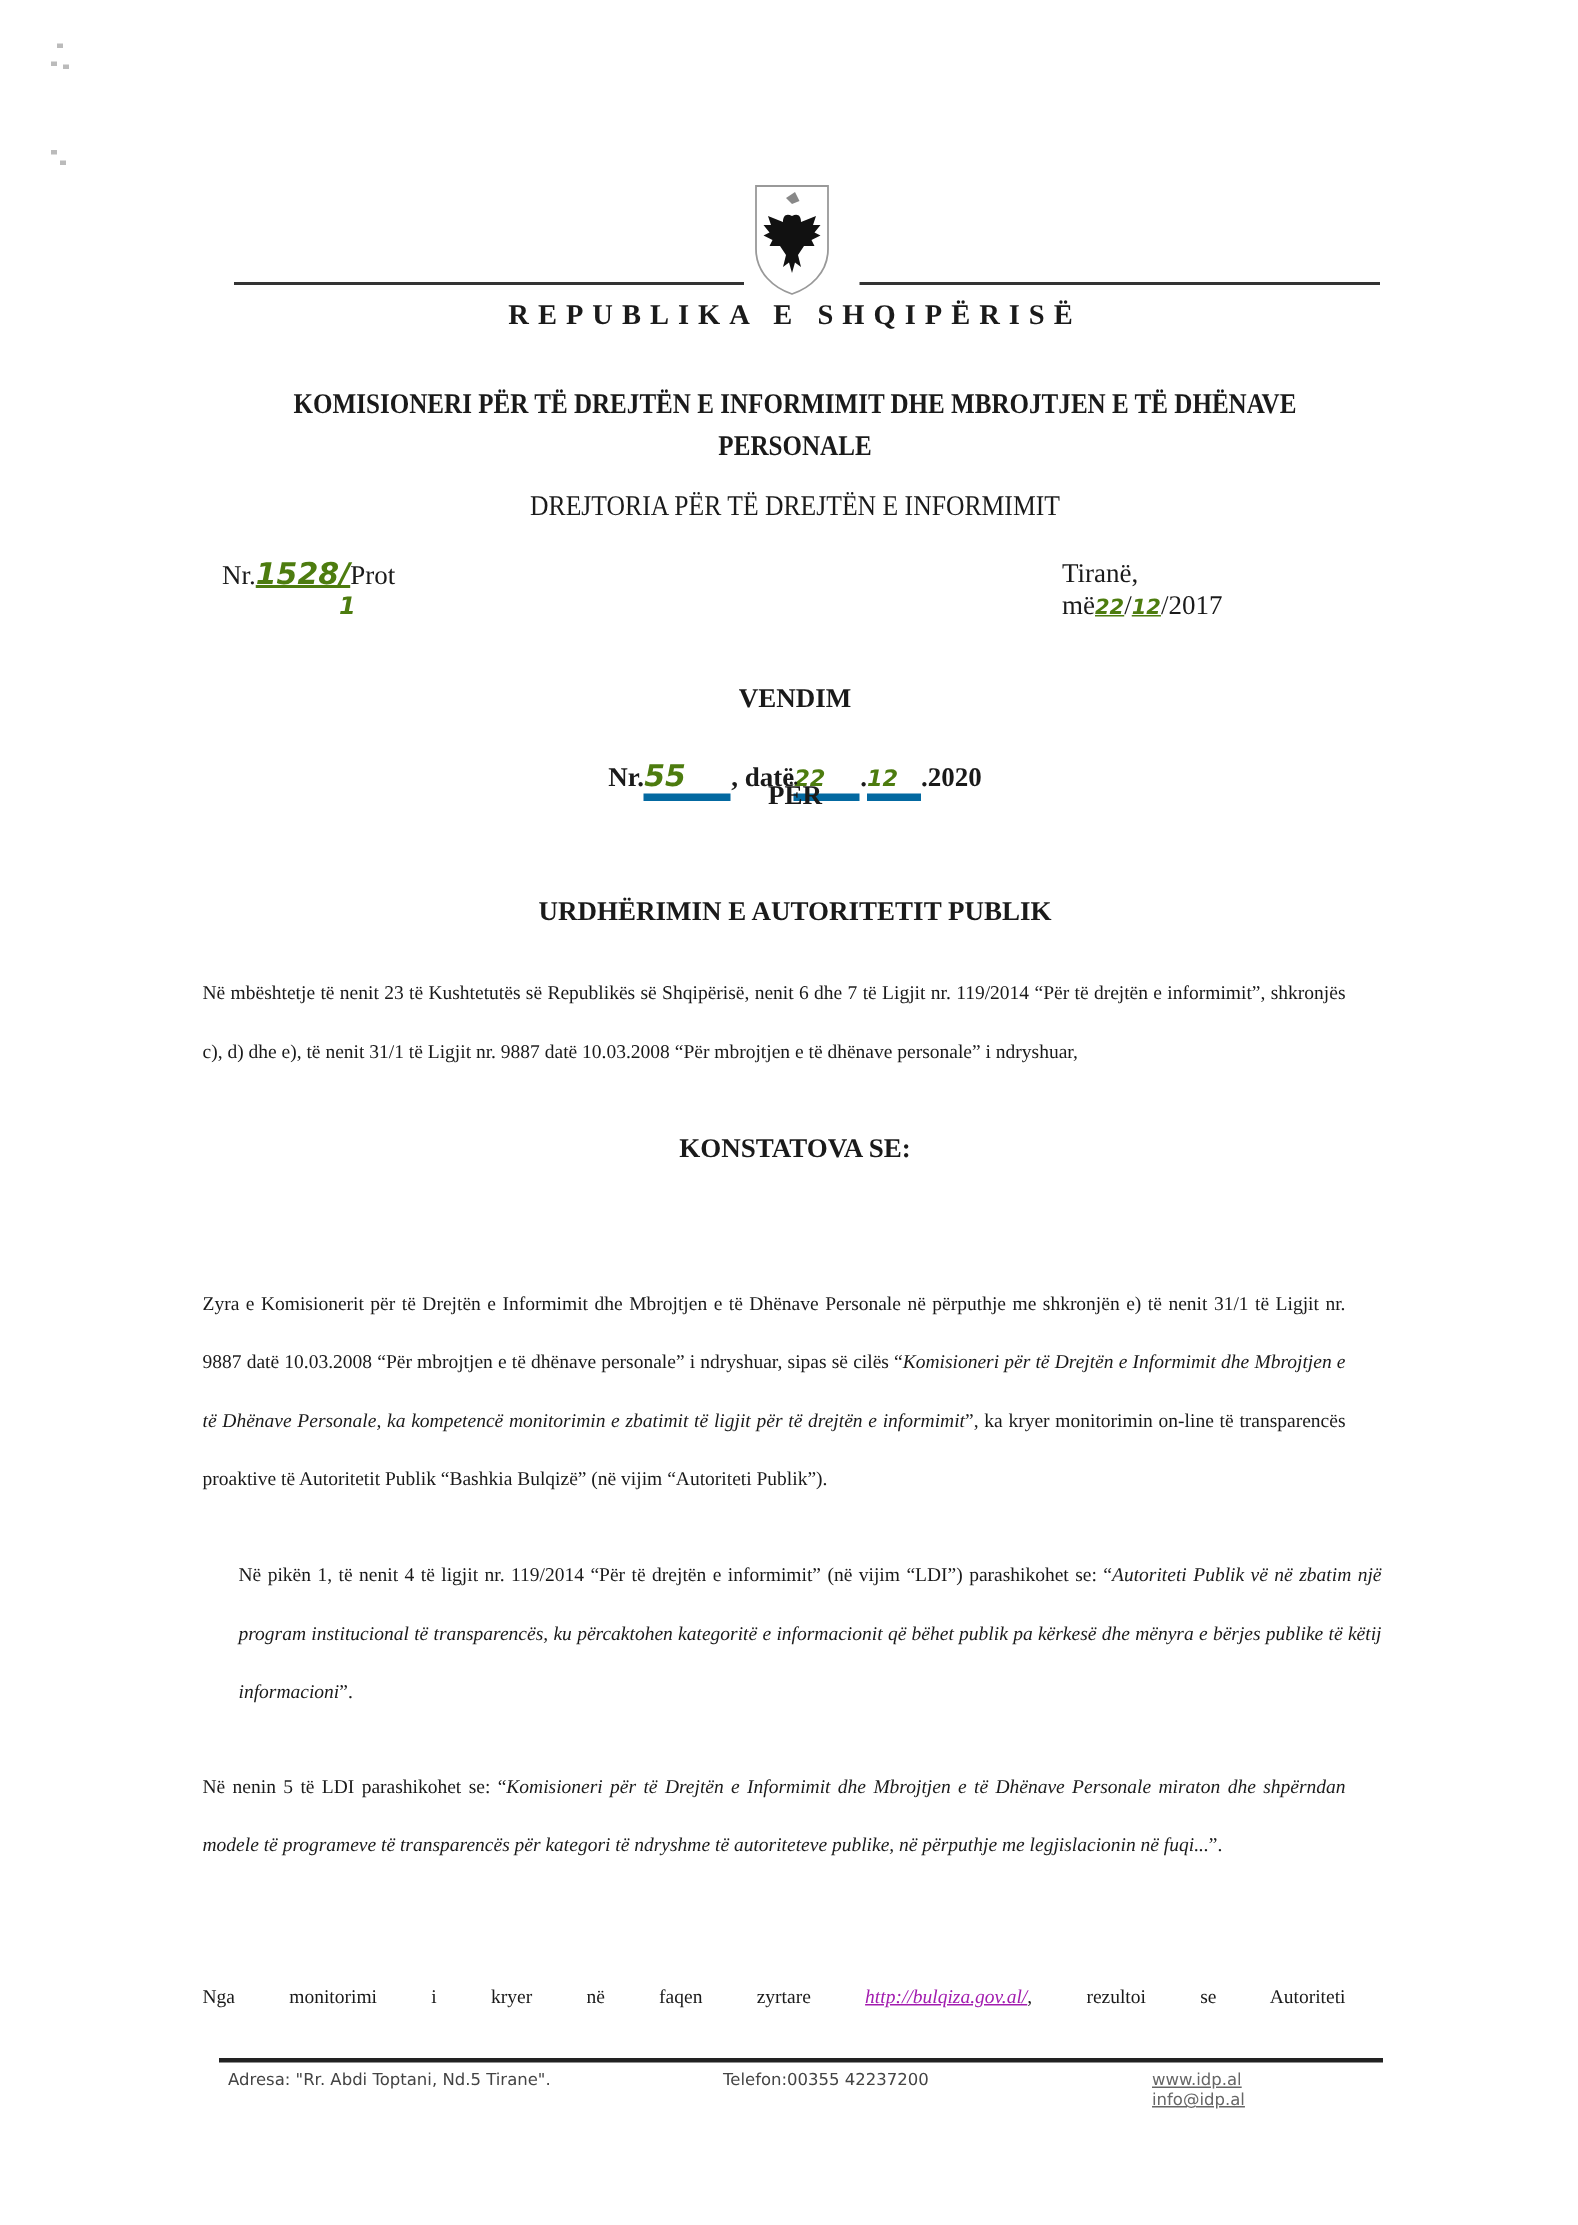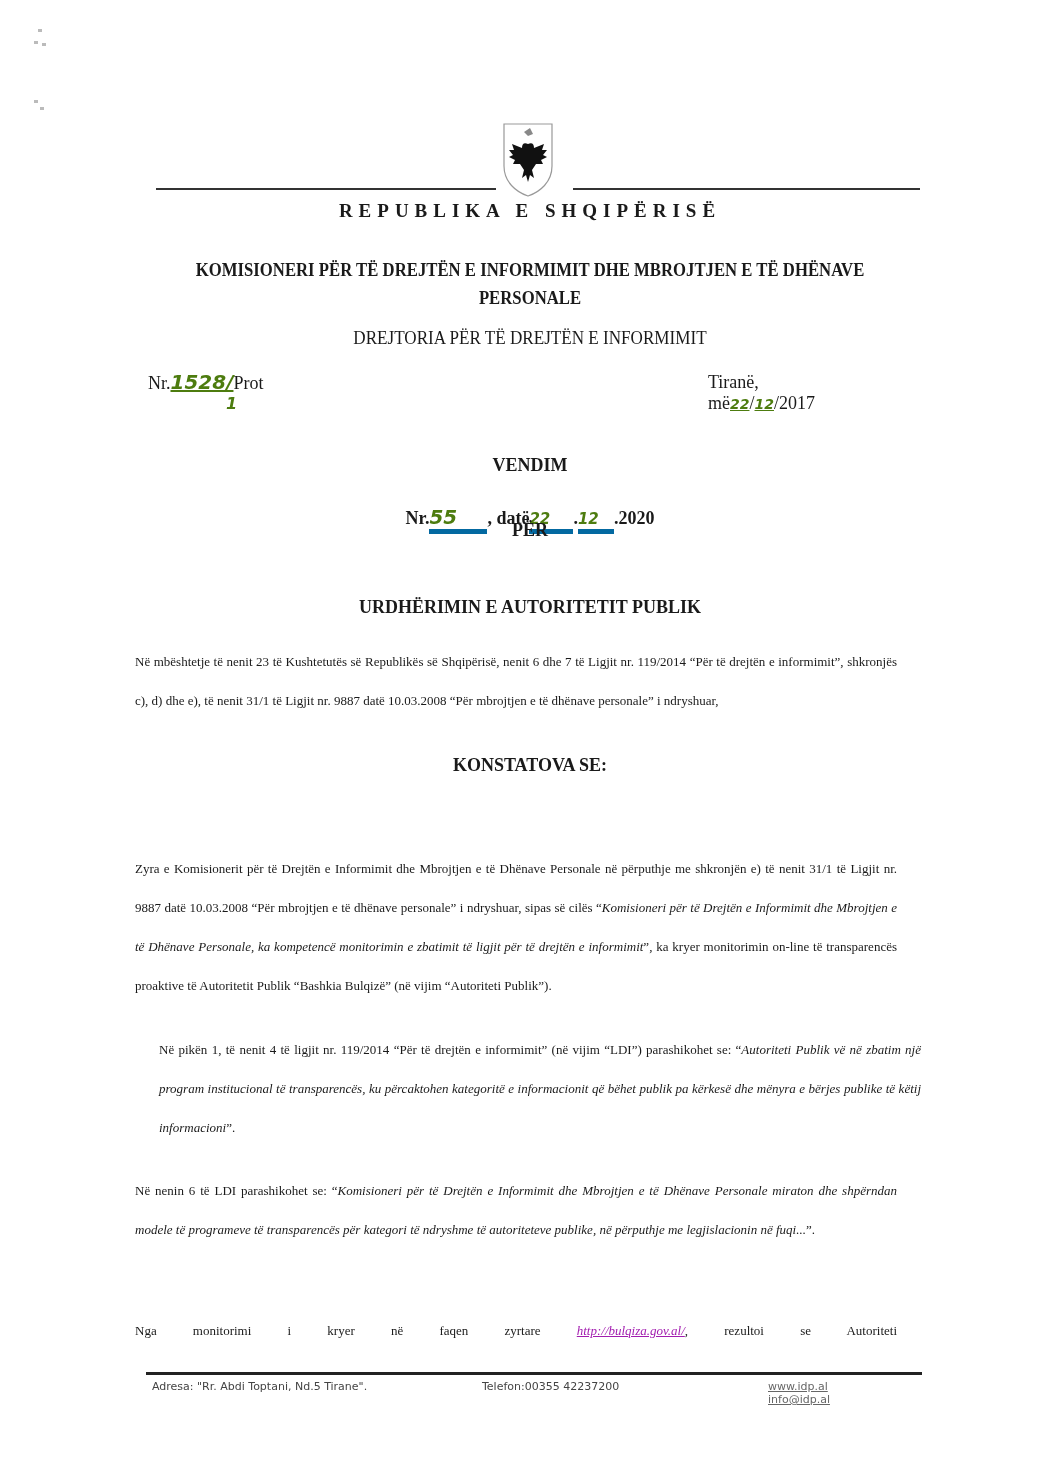--- a/index.html
+++ b/index.html
@@ -95,21 +95,21 @@
   <div class="center subject">URDHËRIMIN E AUTORITETIT PUBLIK</div>
 
   <div class="para p1">Në mbështetje të nenit 23 të Kushtetutës së Republikës së Shqipërisë, nenit 6 dhe 7 të Ligjit nr. 119/2014 “Për të drejtën e informimit”, shkronjës c), d) dhe e), të nenit 31/1 të Ligjit nr. 9887 datë 10.03.2008 “Për mbrojtjen e të dhënave personale” i ndryshuar,</div>
 
   <div class="center konst">KONSTATOVA SE:</div>
 
   <div class="para p2"><span>Zyra e Komisionerit për të Drejtën e Informimit dhe Mbrojtjen e të Dhënave Personale në përputhje me shkronjën e) të nenit 31/1 të Ligjit nr. 9887 datë 10.03.2008 “Për mbrojtjen e të dhënave personale” i ndryshuar, sipas së cilës “</span><i>Komisioneri për të Drejtën e Informimit dhe Mbrojtjen e të Dhënave Personale, ka kompetencë monitorimin e zbatimit të ligjit për të drejtën e informimit</i><span>”, ka kryer monitorimin on-line të transparencës proaktive të Autoritetit Publik “Bashkia Bulqizë” (në vijim “Autoriteti Publik”).</span></div>
 
   <div class="para p3"><span>Në pikën 1, të nenit 4 të ligjit nr. 119/2014 “Për të drejtën e informimit” (në vijim “LDI”) parashikohet se: “</span><i>Autoriteti Publik vë në zbatim një program institucional të transparencës, ku përcaktohen kategoritë e informacionit që bëhet publik pa kërkesë dhe mënyra e bërjes publike të këtij informacioni</i><span>”.</span></div>
 
-  <div class="para p4"><span>Në nenin 6 të LDI parashikohet se: “</span><i>Komisioneri për të Drejtën e Informimit dhe Mbrojtjen e të Dhënave Personale miraton dhe shpërndan modele të programeve të transparencës për kategori të ndryshme të autoriteteve publike, në përputhje me legjislacionin në fuqi...</i><span>”.</span></div>
+  <div class="para p4"><span>Në nenin 5 të LDI parashikohet se: “</span><i>Komisioneri për të Drejtën e Informimit dhe Mbrojtjen e të Dhënave Personale miraton dhe shpërndan modele të programeve të transparencës për kategori të ndryshme të autoriteteve publike, në përputhje me legjislacionin në fuqi...</i><span>”.</span></div>
 
   <div class="para p5"><span>Nga monitorimi i kryer në faqen zyrtare </span><a>http://bulqiza.gov.al/</a><span>, rezultoi se Autoriteti</span></div>
 
   <div class="footer-line"></div>
   <div class="footer addr">Adresa: "Rr. Abdi Toptani, Nd.5 Tirane".</div>
   <div class="footer tel">Telefon:00355 42237200</div>
   <div class="footer web">www.idp.al info@idp.al</div>
 </div>
 
 </body></html>

